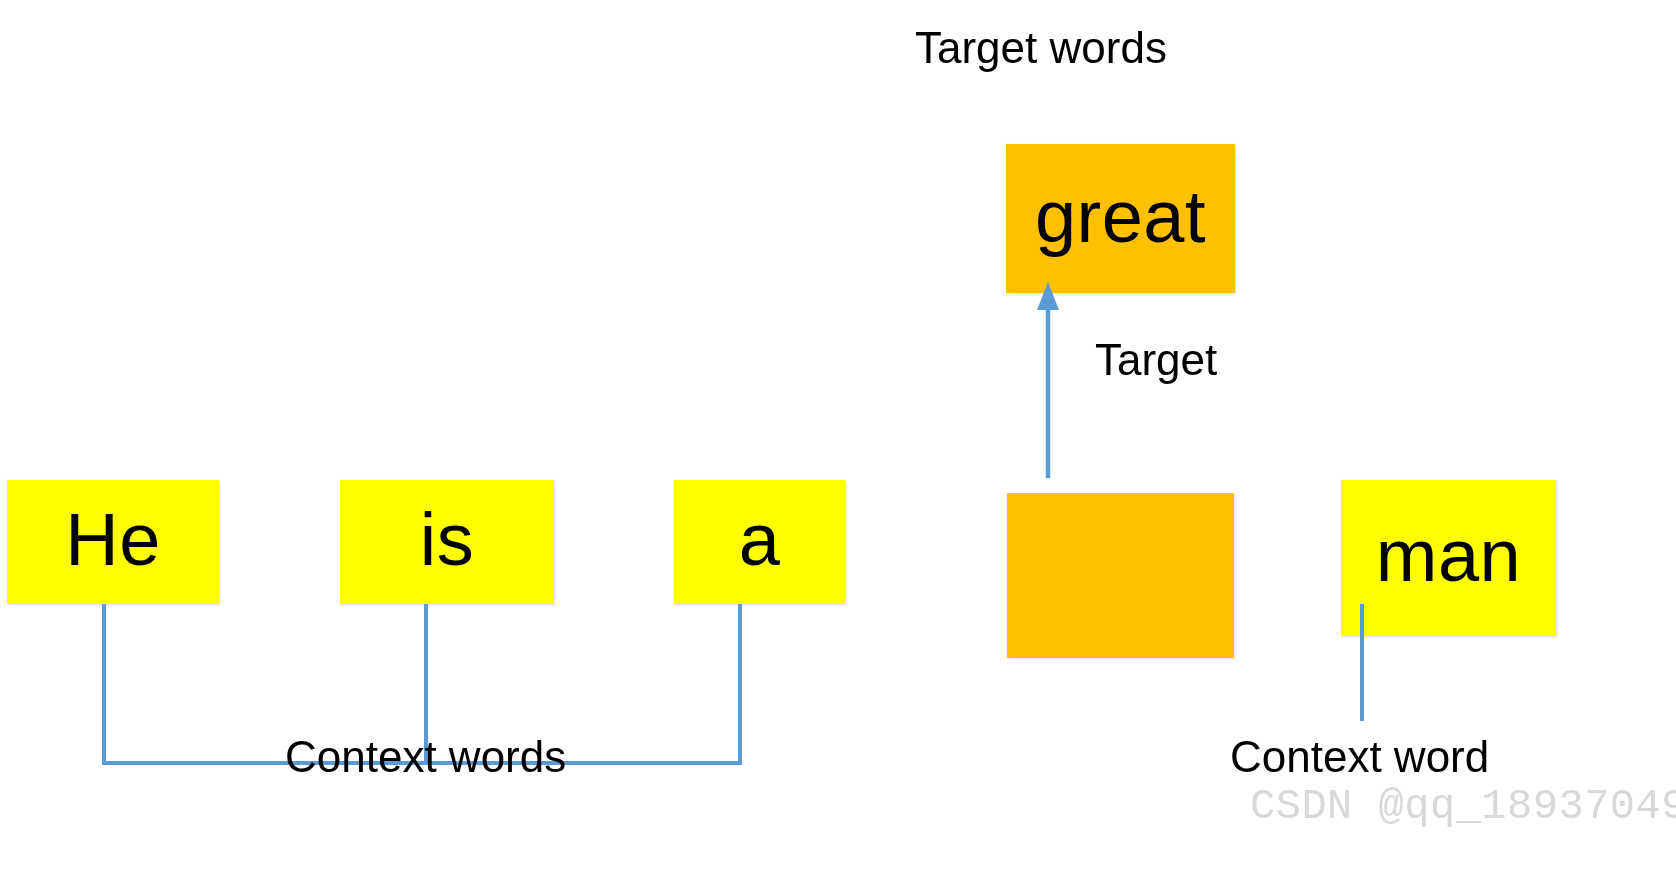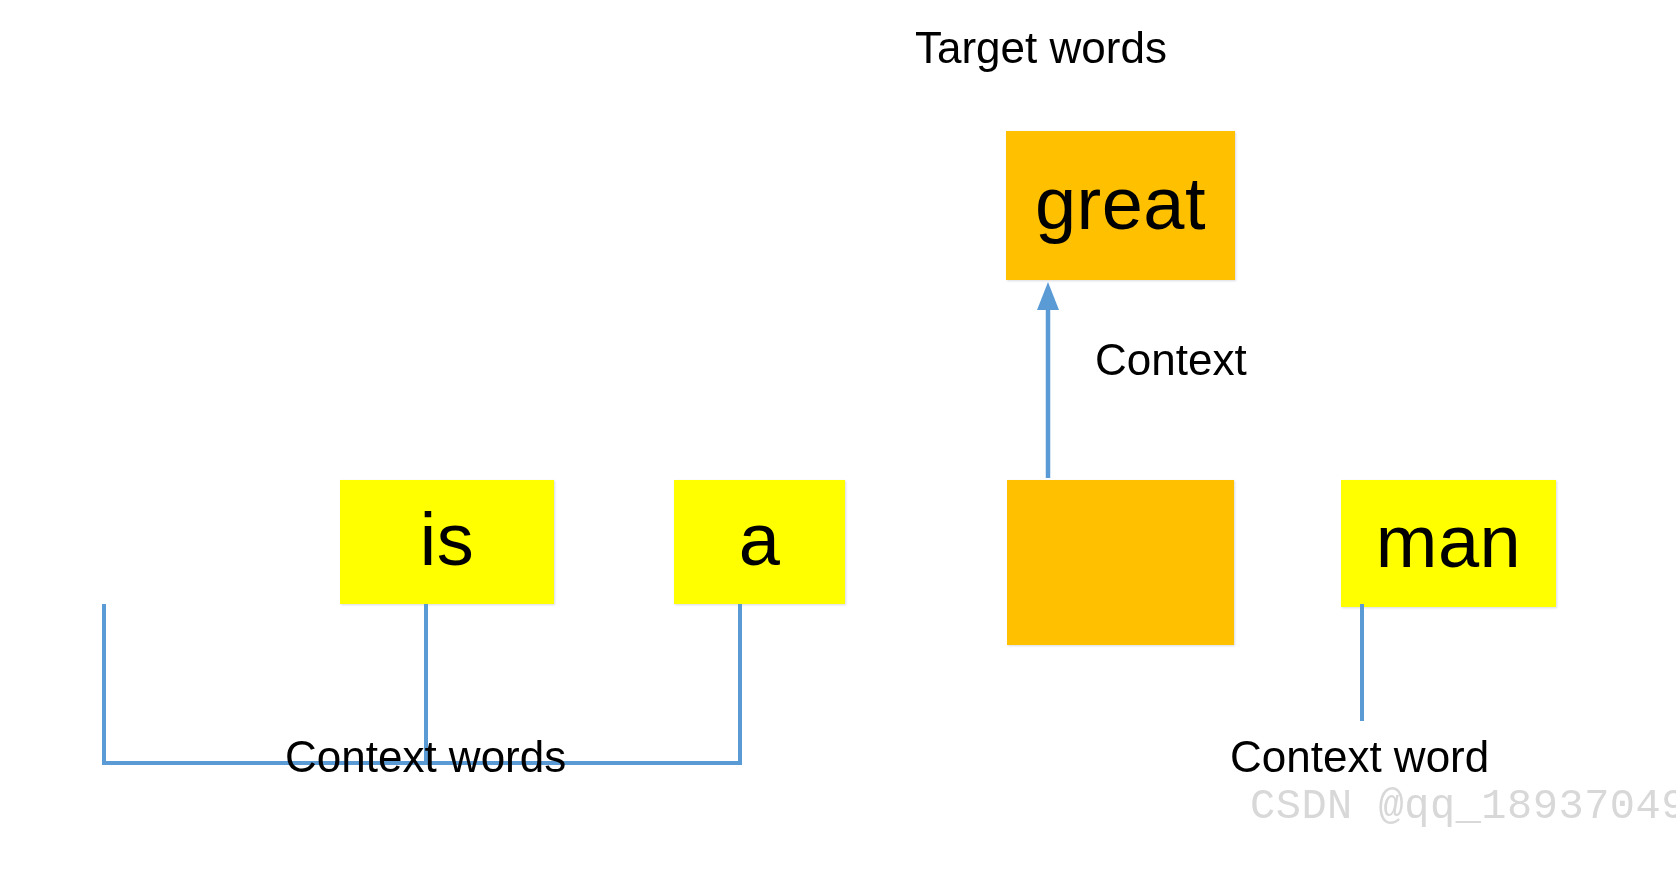--- a/index.html
+++ b/index.html
@@ -19,21 +19,21 @@
     position: absolute;
     display: flex;
     align-items: center;
     justify-content: center;
     box-sizing: border-box;
     color: #000000;
     line-height: 1;
     box-shadow: 1px 1px 2px rgba(120,130,150,0.28);
   }
   .word-box.yellow { background: #ffff00; }
-  .word-box.orange { background: #ffc000; }
+  .word-box.orange { background: #ffc000; margin-top: 13px; }
   .word-box .wb-text {
     font-size: 74px;
     font-weight: 400;
     letter-spacing: 0.5px;
     transform: translateY(-2px);
   }
   .caption {
     position: absolute;
     color: #000000;
     font-size: 44px;
@@ -68,36 +68,39 @@
 <body>
 
 <div id="stage">
 
   <div class="caption" style="left:915px; top:26px;">Target words</div>
 
   <div class="word-box orange" style="left:1006px; top:131px; width:229px; height:149px;">
     <span class="wb-text">great</span>
   </div>
 
-  <div class="caption" style="left:1095px; top:338px;">Context</div>
+  <div class="caption" style="left:1095px; top:338px;">Target</div>
 
+  <div class="word-box yellow" style="left:7px; top:480px; width:212px; height:124px;">
+    <span class="wb-text">He</span>
+  </div>
 
   <div class="word-box yellow" style="left:340px; top:480px; width:214px; height:124px;">
     <span class="wb-text">is</span>
   </div>
 
   <div class="word-box yellow" style="left:674px; top:480px; width:171px; height:124px;">
     <span class="wb-text">a</span>
   </div>
 
   <div class="word-box orange" style="left:1007px; top:480px; width:227px; height:165px;">
     <span class="wb-text"></span>
   </div>
 
-  <div class="word-box yellow" style="left:1341px; top:480px; width:215px; height:127px;">
+  <div class="word-box yellow" style="left:1341px; top:480px; width:215px; height:156px;">
     <span class="wb-text">man</span>
   </div>
 
   <div class="connector vert" style="left:102px; top:604px; height:161px;"></div>
 
   <div class="connector vert" style="left:424px; top:604px; height:161px;"></div>
 
   <div class="connector vert" style="left:738px; top:604px; height:161px;"></div>
 
   <div class="connector horz" style="left:102px; top:761px; width:640px;"></div>

